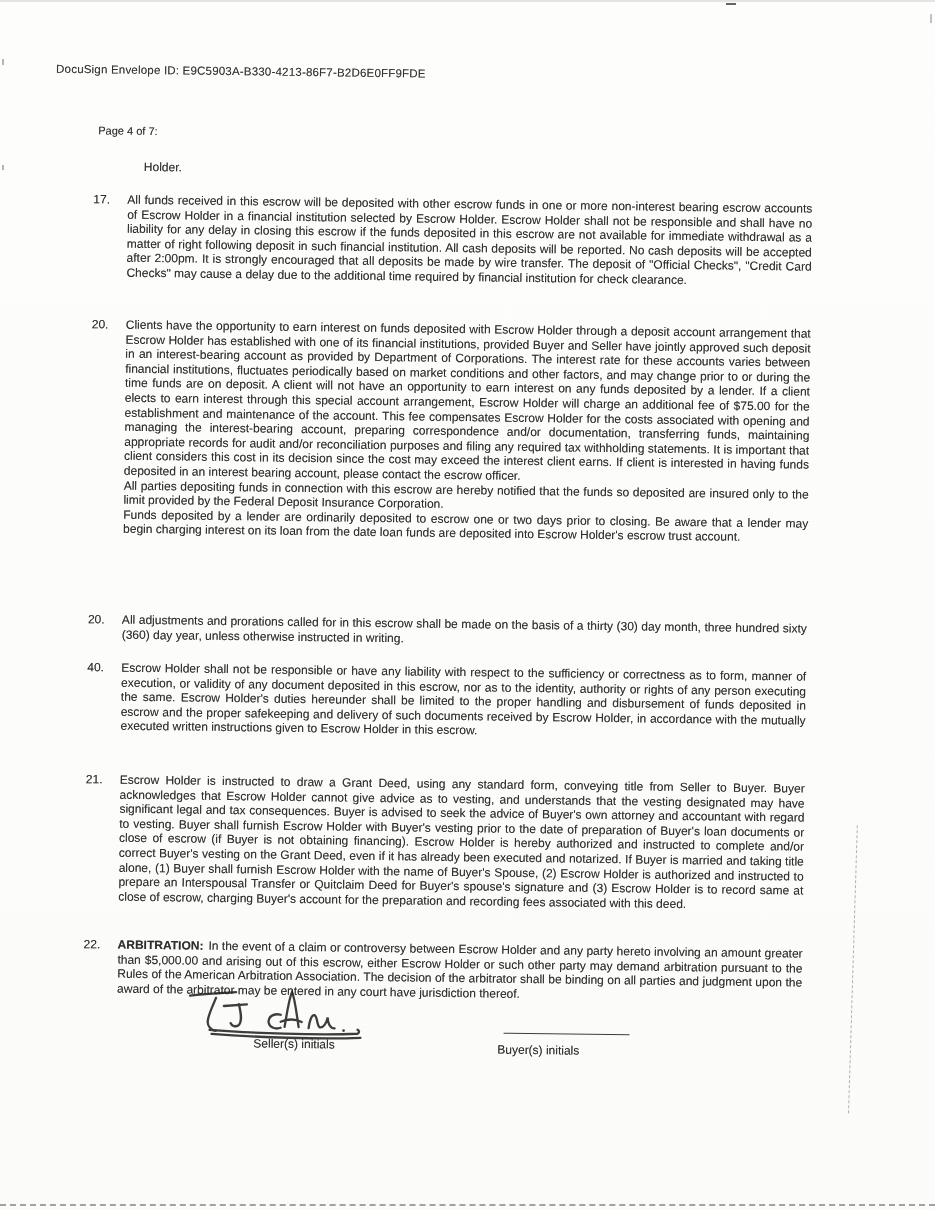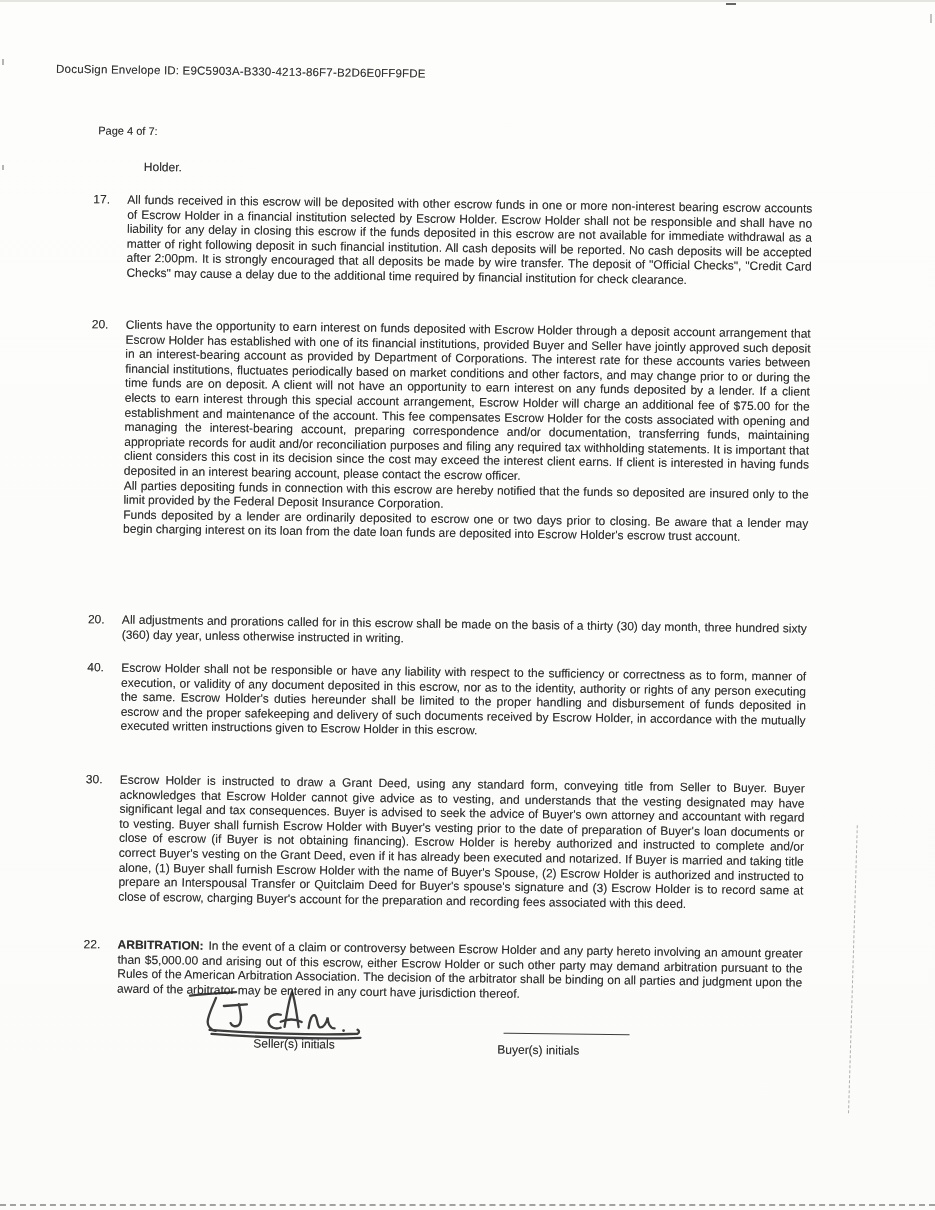--- a/index.html
+++ b/index.html
@@ -117,21 +117,21 @@
     </section>
 
     <section class="sec" style="top:657px">
       <span class="num">40.</span>
       <div class="secbody">
         <p>Escrow Holder shall not be responsible or have any liability with respect to the sufficiency or correctness as to form, manner of execution, or validity of any document deposited in this escrow, nor as to the identity, authority or rights of any person executing the same. Escrow Holder's duties hereunder shall be limited to the proper handling and disbursement of funds deposited in escrow and the proper safekeeping and delivery of such documents received by Escrow Holder, in accordance with the mutually executed written instructions given to Escrow Holder in this escrow.</p>
       </div>
     </section>
 
     <section class="sec" style="top:769px">
-      <span class="num">30.</span>
+      <span class="num">21.</span>
       <div class="secbody">
         <p>Escrow Holder is instructed to draw a Grant Deed, using any standard form, conveying title from Seller to Buyer. Buyer acknowledges that Escrow Holder cannot give advice as to vesting, and understands that the vesting designated may have significant legal and tax consequences. Buyer is advised to seek the advice of Buyer's own attorney and accountant with regard to vesting. Buyer shall furnish Escrow Holder with Buyer's vesting prior to the date of preparation of Buyer's loan documents or close of escrow (if Buyer is not obtaining financing). Escrow Holder is hereby authorized and instructed to complete and/or correct Buyer's vesting on the Grant Deed, even if it has already been executed and notarized. If Buyer is married and taking title alone, (1) Buyer shall furnish Escrow Holder with the name of Buyer's Spouse, (2) Escrow Holder is authorized and instructed to prepare an Interspousal Transfer or Quitclaim Deed for Buyer's spouse's signature and (3) Escrow Holder is to record same at close of escrow, charging Buyer's account for the preparation and recording fees associated with this deed.</p>
       </div>
     </section>
 
     <section class="sec" style="top:934px">
       <span class="num">22.</span>
       <div class="secbody">
         <p><b class="bp">ARBITRATION:</b><span>In the event of a claim or controversy between Escrow Holder and any party hereto involving an amount greater than $5,000.00 and arising out of this escrow, either Escrow Holder or such other party may demand arbitration pursuant to the Rules of the American Arbitration Association. The decision of the arbitrator shall be binding on all parties and judgment upon the award of the arbitrator may be entered in any court have jurisdiction thereof.</span></p>
       </div>

